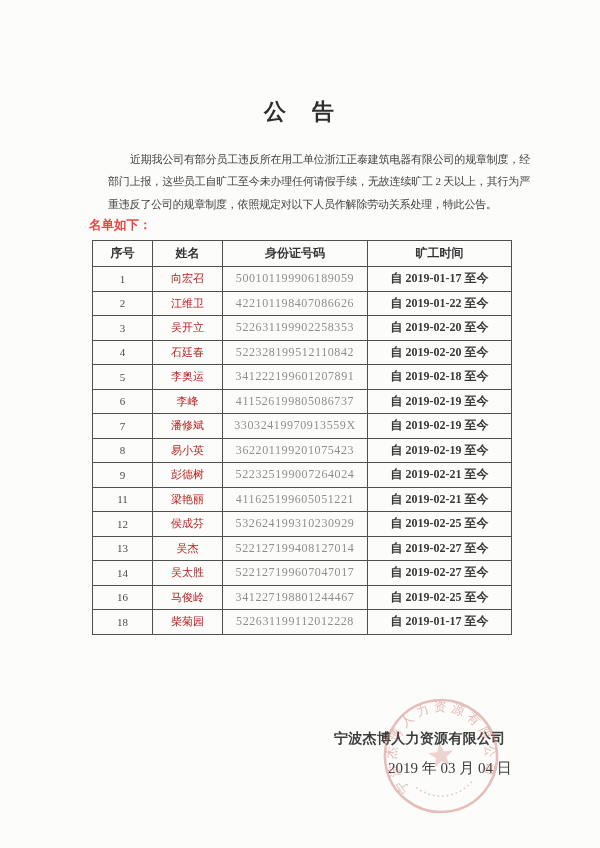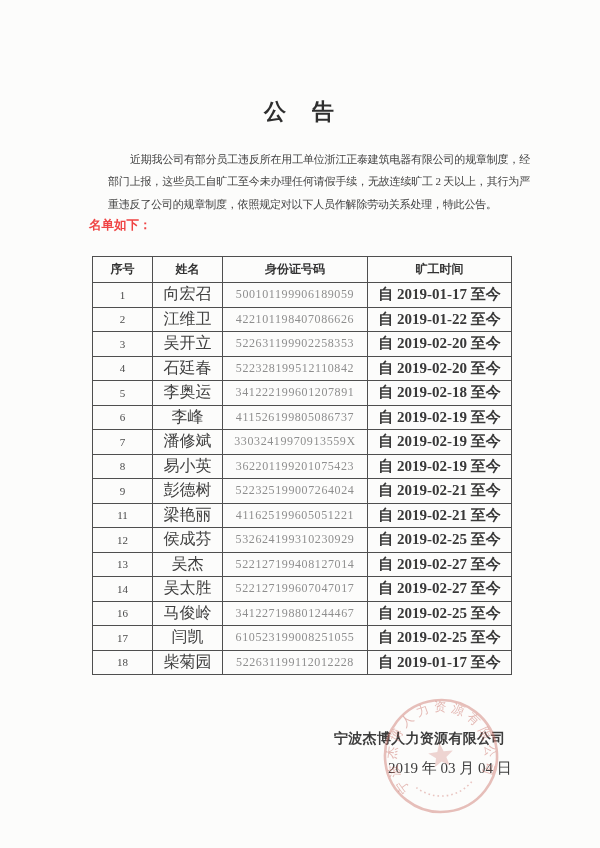--- a/index.html
+++ b/index.html
@@ -24,40 +24,40 @@
     line-height:22.3px;
     text-align:justify;text-indent:2em;
     color:#414141;
     margin-left:20px;
   }
   .list-label{
     position:absolute;left:89px;top:217px;
     font-size:12.5px;font-weight:bold;color:#ef4444;
   }
   table.roster{
-    position:absolute;left:92px;top:256px;
+    position:absolute;left:92px;top:240px;
     border-collapse:collapse;
     table-layout:fixed;
   }
   table.roster th, table.roster td{
     border:1px solid #4f4f4f;
     text-align:center;vertical-align:middle;
     padding:0;overflow:hidden;white-space:nowrap;
   }
   table.roster thead tr{height:26px;}
   table.roster tbody tr{height:24.5px;}
   .col-no{width:60px;}
   .col-name{width:70px;}
   .col-id{width:145px;}
   .col-date{width:144px;}
   table.roster th{font-size:12px;font-weight:bold;color:#333333;}
   td.c-no{font-size:11px;color:#4a4a4a;}
-  td.c-name{font-size:16px;color:#404040;}
+  td.c-name{font-size:11px;color:#b91c1c;}
   td.c-id{font-size:12px;letter-spacing:0.6px;color:#8e8e8e;}
-  td.c-date{font-size:15px;font-weight:bold;color:#383838;}
+  td.c-date{font-size:12px;font-weight:bold;color:#383838;}
   .company-signature{
     position:absolute;left:334px;top:730px;
     font-size:14px;font-weight:bold;color:#3c3c3c;
     letter-spacing:0.3px;
   }
   .issue-date{
     position:absolute;left:388px;top:759px;
     font-size:15px;color:#3c3c3c;
   }
   .seal{
@@ -189,26 +189,20 @@
         </tr>
 
 
         <tr>
           <td class="c-no">16</td>
           <td class="c-name">马俊岭</td>
           <td class="c-id">341227198801244467</td>
           <td class="c-date">自 2019-02-25 至今</td>
         </tr>
 
-        <tr>
-          <td class="c-no">17</td>
-          <td class="c-name">闫凯</td>
-          <td class="c-id">610523199008251055</td>
-          <td class="c-date">自 2019-02-25 至今</td>
-        </tr>
 
         <tr>
           <td class="c-no">18</td>
           <td class="c-name">柴菊园</td>
           <td class="c-id">522631199112012228</td>
           <td class="c-date">自 2019-01-17 至今</td>
         </tr>
       </tbody>
   </table>
 

